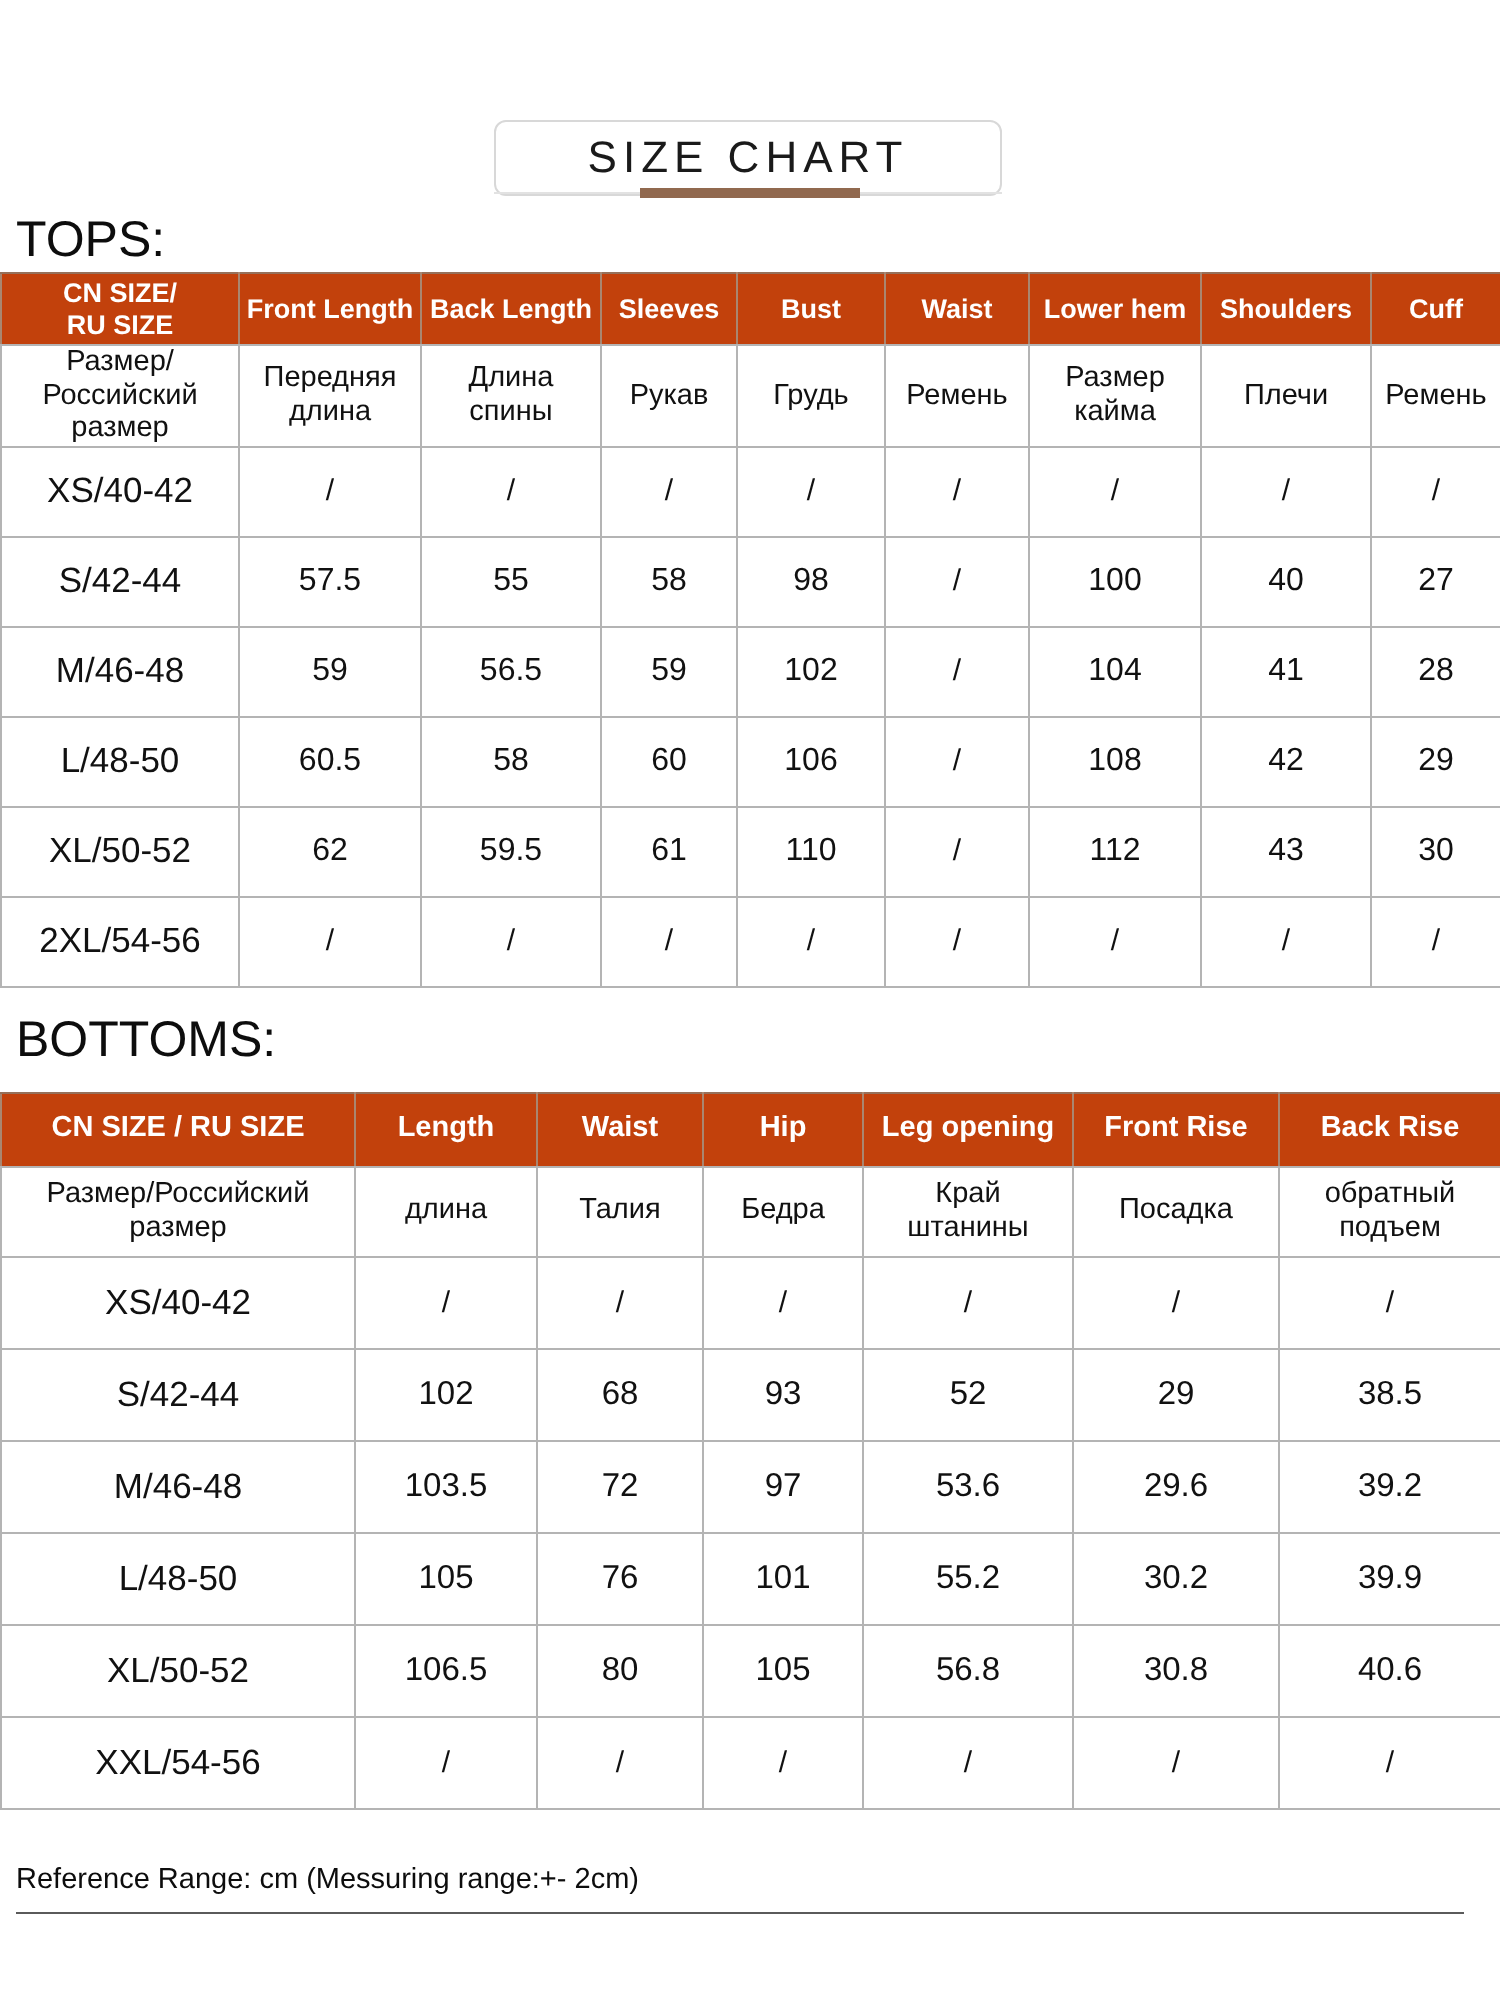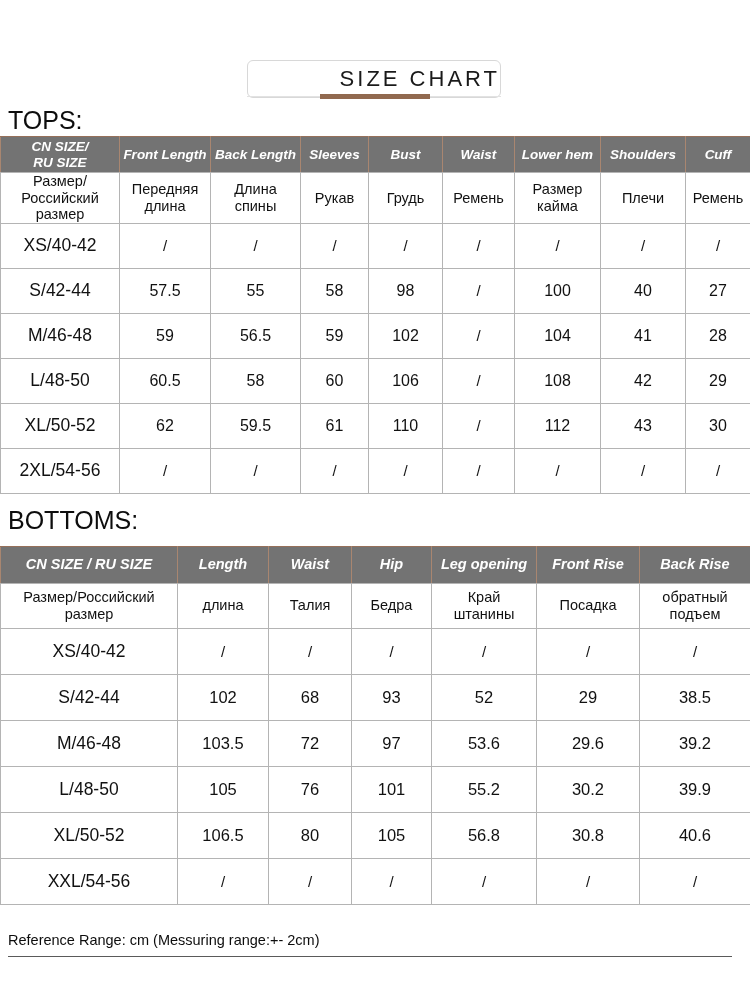--- a/index.html
+++ b/index.html
@@ -27,21 +27,21 @@
     left: 247px;
     top: 60px;
     width: 254px;
     height: 38px;
     box-sizing: border-box;
     border: 1px solid #d8d8d8;
     border-radius: 6px;
     background: #ffffff;
     display: flex;
     align-items: center;
-    justify-content: flex-end;
+    justify-content: center;
   }
   .title-badge-text {
     font-size: 22px;
     letter-spacing: 3px;
     color: #1a1a1a;
     font-weight: 400;
     white-space: nowrap;
   }
   .title-rule {
     position: absolute;
@@ -81,27 +81,26 @@
   }
   table.size-table th,
   table.size-table td {
     border: 1px solid #b4b4b4;
     text-align: center;
     vertical-align: middle;
     padding: 0 2px;
     box-sizing: border-box;
   }
   table.size-table thead th {
-    background: #737373;
+    background: #c2410c;
     color: #ffffff;
     font-weight: 700;
     border-color: #a98670;
     border-top-color: #96705a;
     border-bottom-color: #b4b4b4;
-    font-style: italic;
   }
 
   
   #tops-table thead th { font-size: 13.5px; height: 36px; line-height: 1.12; }
   #tops-table tr.ru-row td { font-size: 14.5px; height: 50px; line-height: 1.14; }
   #tops-table tbody td { font-size: 16px; height: 45px; }
   #tops-table tbody td.size-cell { font-size: 17.5px; }
   #tops-table .slash { font-size: 15px; }
 
   

